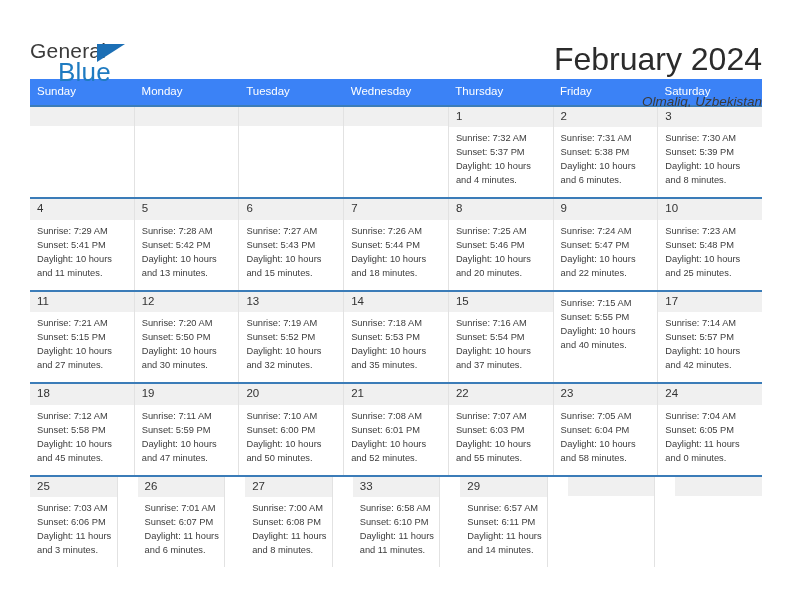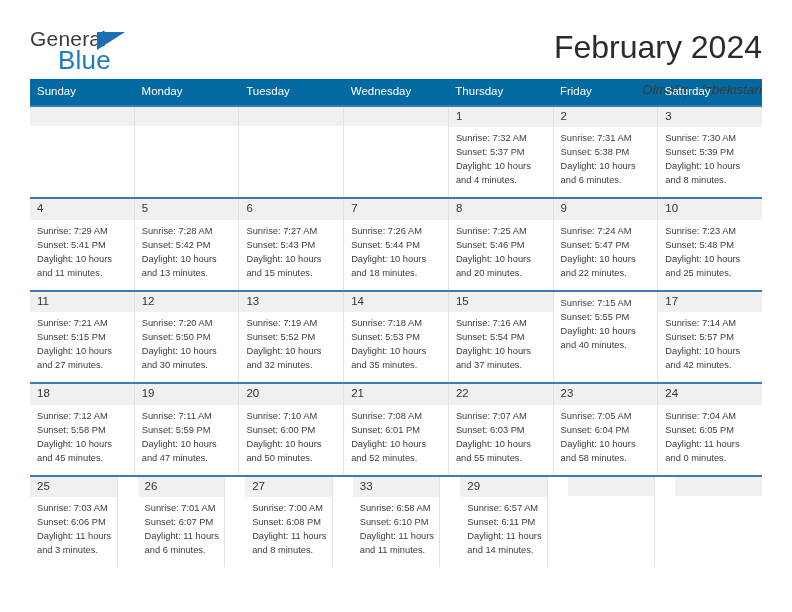--- a/index.html
+++ b/index.html
@@ -21,21 +21,21 @@
     box-sizing: border-box;
     padding: 0 30px;
   }
 
   
   .header {
     display: flex;
     align-items: flex-start;
     justify-content: space-between;
     height: 73px;
-    padding-top: 28px;
+    padding-top: 40px;
     box-sizing: border-box;
   }
   .logo {
     position: relative;
     width: 120px;
     height: 46px;
     line-height: 1;
   }
   .logo-general {
     position: absolute;
@@ -80,21 +80,21 @@
     font-style: italic;
   }
 
   
   .calendar {
     margin-top: 6px;
     width: 732px;
   }
   .weekdays {
     display: flex;
-    background: #0369a1;
+    background: #3b82f6;
   }
   .weekday {
     flex: 1 1 0;
     font-size: 11.5px;
     color: #ffffff;
     padding: 6px 0 6px 7px;
     box-sizing: border-box;
     line-height: 1.2;
   }
   .week {

